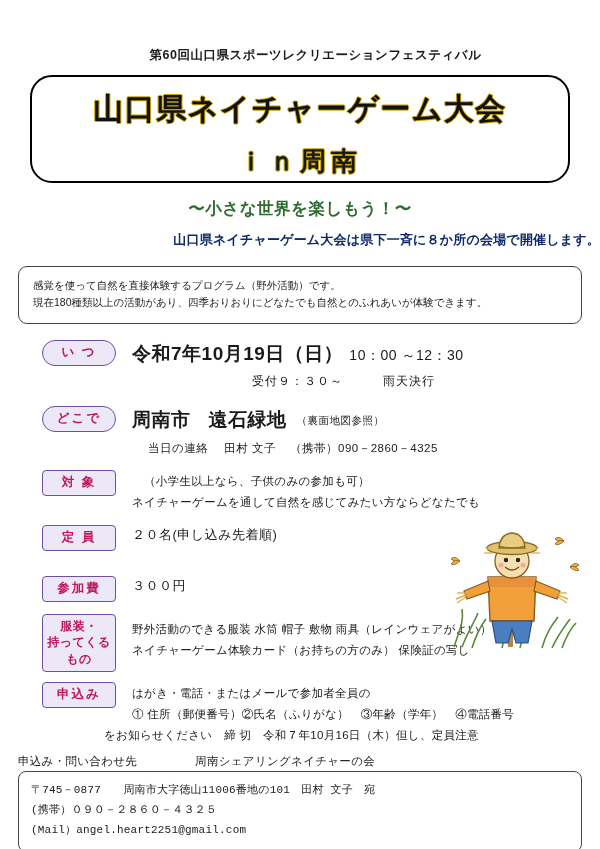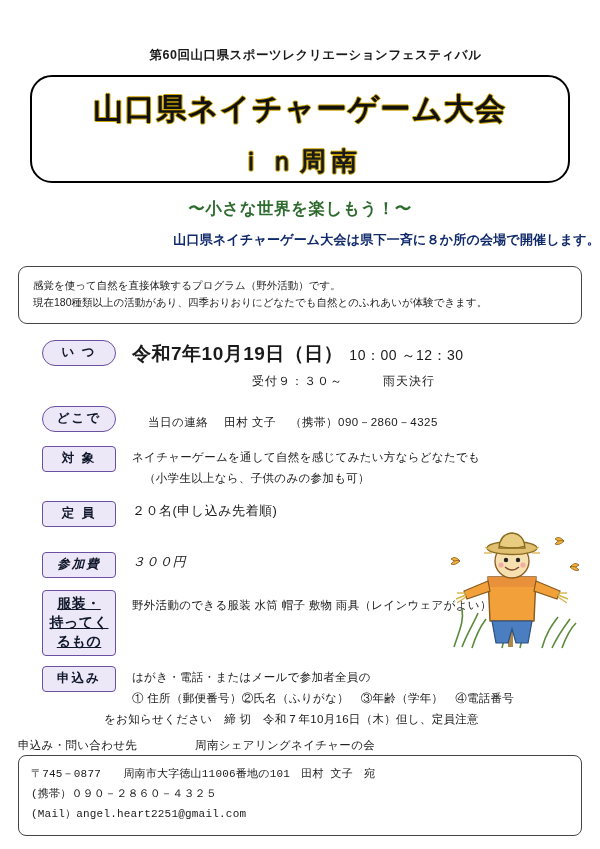--- a/index.html
+++ b/index.html
@@ -100,38 +100,37 @@
     display: flex;
     align-items: flex-start;
     margin-bottom: 7px;
   }
   .tag {
     flex: 0 0 auto;
     width: 74px;
     border: 1.3px solid #6a4fa3;
     border-radius: 13px;
     background: #ede8f7;
-    color: #0f172a;
+    color: #be185d;
     font-size: 12.5px;
     font-weight: bold;
     text-align: center;
     padding: 3px 0 4px 0;
     letter-spacing: 2px;
     box-sizing: border-box;
     margin-left: 24px;
   }
   .tag.square {
     border-radius: 4px;
   }
   .tag.two-line {
     line-height: 1.35;
     letter-spacing: 0.5px;
-    font-size: 14px;
+    font-size: 12px;
     padding: 3px 0 4px 0;
-    text-decoration: underline;
   }
   .row-body {
     flex: 1 1 auto;
     padding-left: 16px;
     padding-top: 1px;
   }
 
   .big-date {
     font-size: 19px;
     font-weight: bold;
@@ -255,55 +254,59 @@
         </div>
         <div class="sub-right">
           <span>受付９：３０～</span><span class="gap"></span><span>雨天決行</span>
         </div>
       </div>
     </div>
 
     <div class="row" style="margin-top:16px;">
       <div class="tag">どこで</div>
       <div class="row-body">
+        <div class="place-main">
+          <span>周南市</span><span class="place2">遠石緑地</span><span class="note-small">（裏面地図参照）</span>
+        </div>
         <div class="place-sub">
           <span>当日の連絡</span><span class="nm">田村 文子</span><span class="tel">（携帯）090－2860－4325</span>
         </div>
       </div>
     </div>
 
     <div class="row" style="margin-top:14px;">
       <div class="tag square">対 象</div>
       <div class="row-body">
+        <div class="body-line indent">（小学生以上なら、子供のみの参加も可）</div>
         <div class="body-line">ネイチャーゲームを通して自然を感じてみたい方ならどなたでも</div>
-        <div class="body-line indent">（小学生以上なら、子供のみの参加も可）</div>
       </div>
     </div>
 
     <div class="row" style="margin-top:12px;">
       <div class="tag square">定 員</div>
       <div class="row-body">
         <div class="body-strong">２０名(申し込み先着順)</div>
       </div>
     </div>
 
-    <div class="row" style="margin-top:25px;font-style:italic;">
+    <div class="row" style="margin-top:25px;">
       <div class="tag square">参加費</div>
       <div class="row-body">
         <div class="body-strong">３００円</div>
       </div>
     </div>
 
     <div class="row" style="margin-top:12px;">
       <div class="tag square two-line">
         <div>服装・</div>
         <div>持ってくるもの</div>
       </div>
       <div class="row-body" style="padding-top:5px;">
         <div class="body-line">野外活動のできる服装  水筒  帽子  敷物  雨具（レインウェアがよい）</div>
+        <div class="body-line">ネイチャーゲーム体験カード（お持ちの方のみ）  保険証の写し</div>
       </div>
     </div>
 
     <div class="row" style="margin-top:10px;">
       <div class="tag square">申込み</div>
       <div class="row-body">
         <div class="body-line">はがき・電話・またはメールで参加者全員の</div>
         <div class="body-line">①  住所（郵便番号）②氏名（ふりがな）　③年齢（学年）　④電話番号</div>
         <div class="body-line" style="margin-left:-28px;">をお知らせください　締  切　令和７年10月16日（木）但し、定員注意</div>
       </div>

